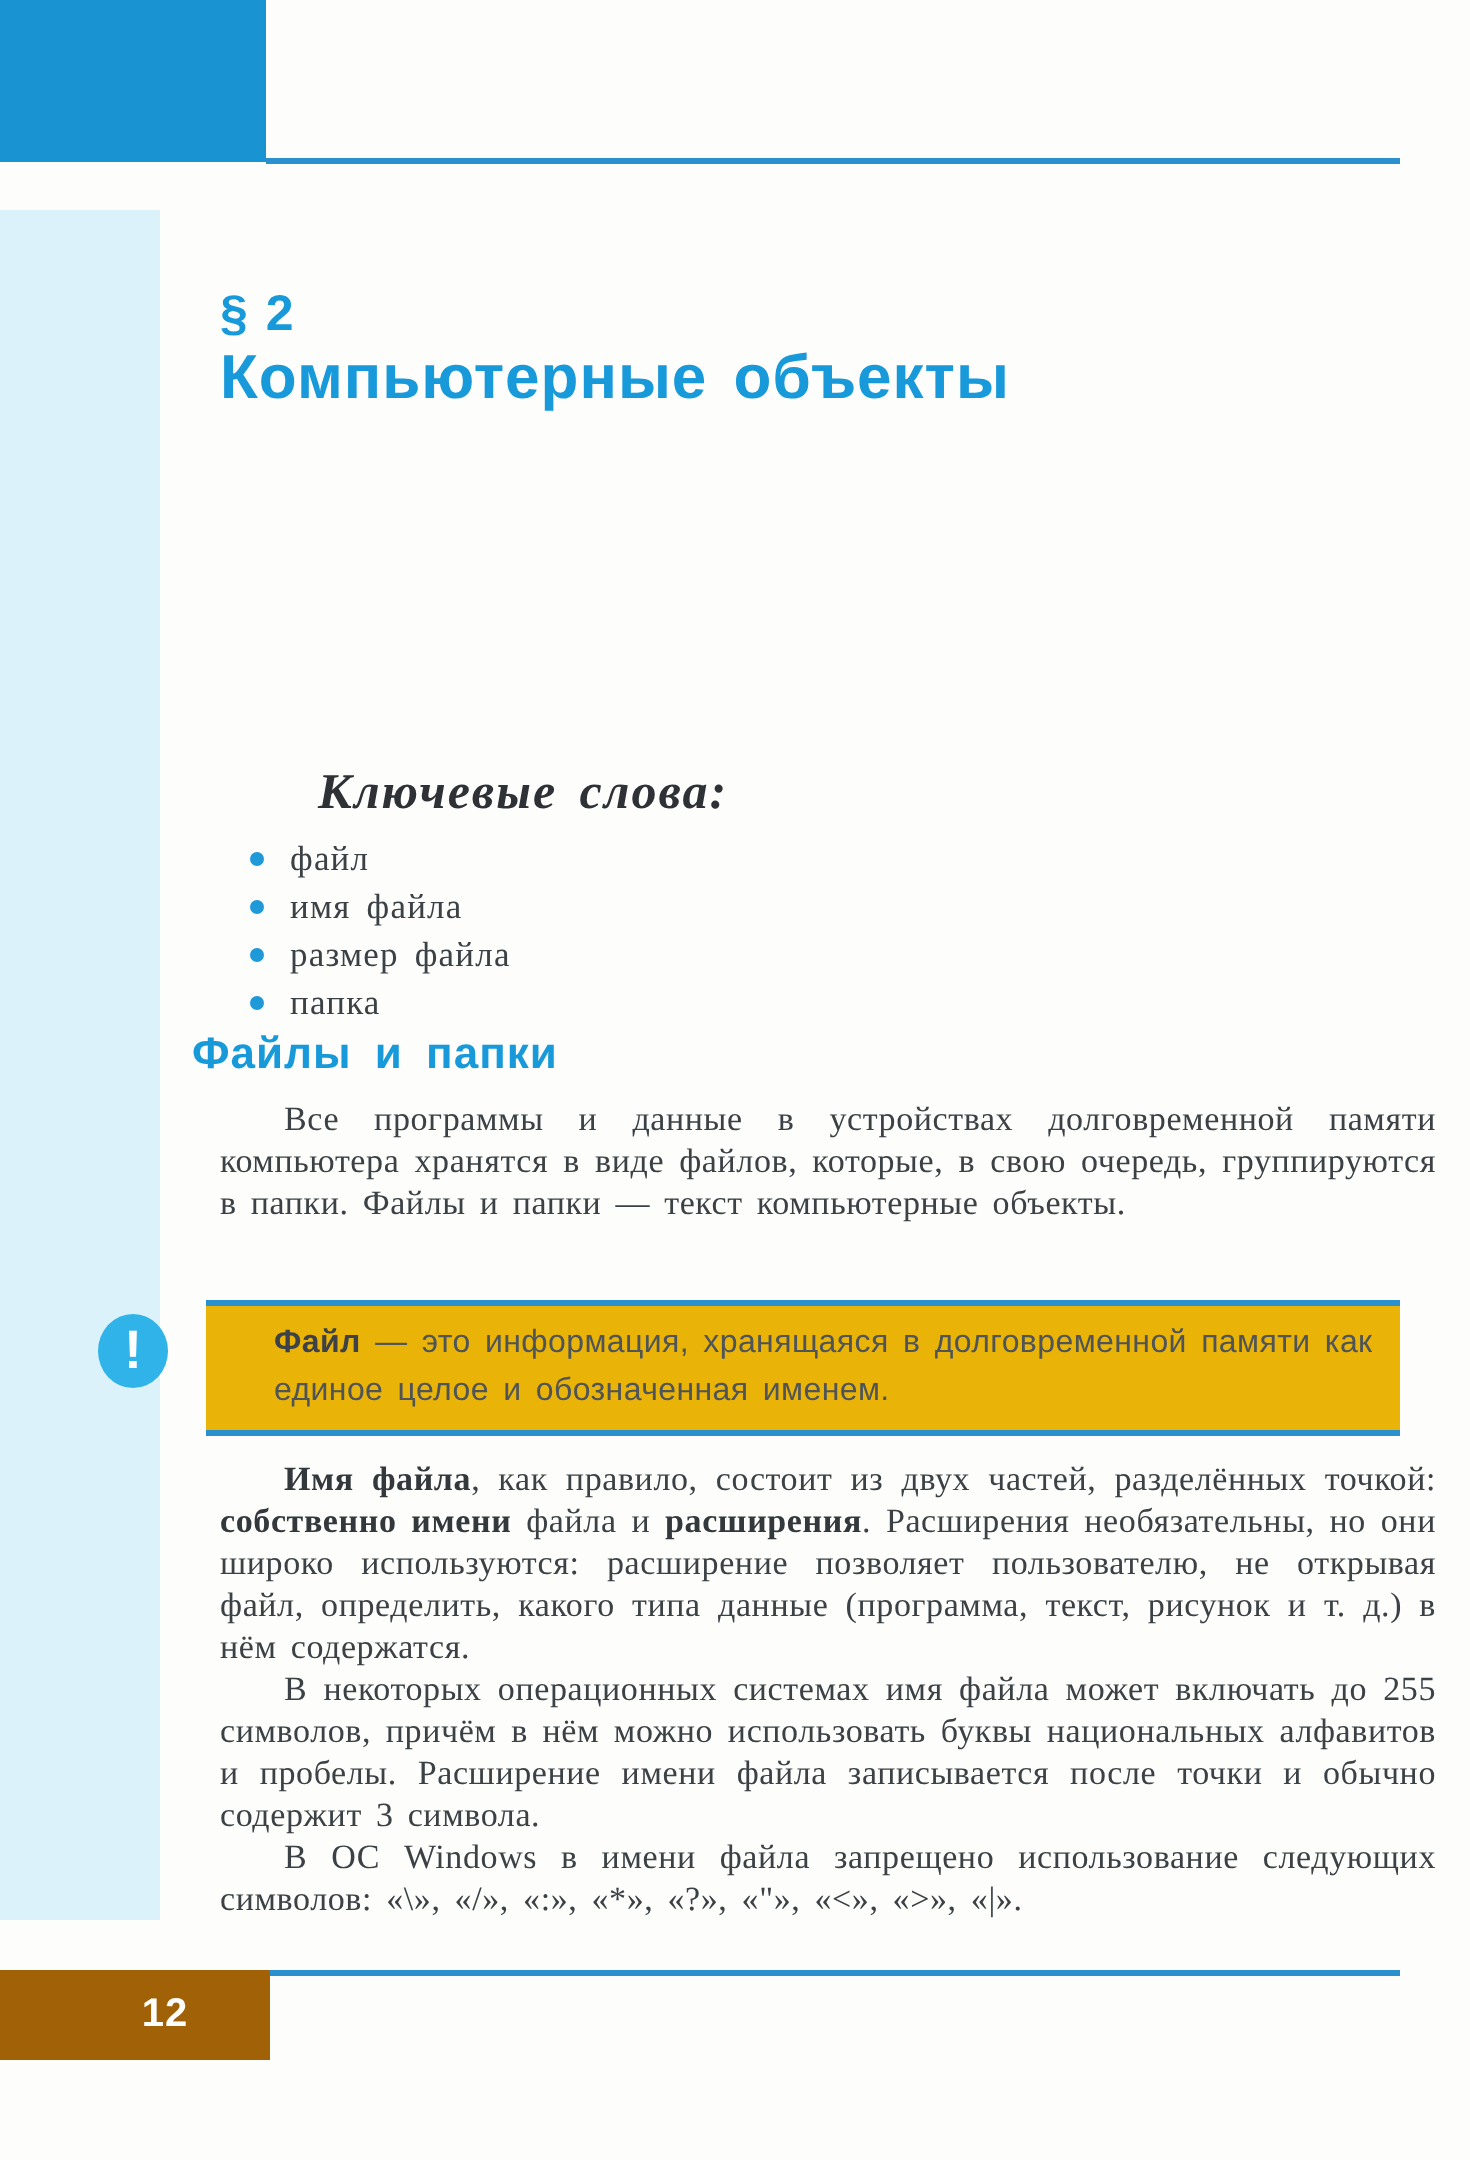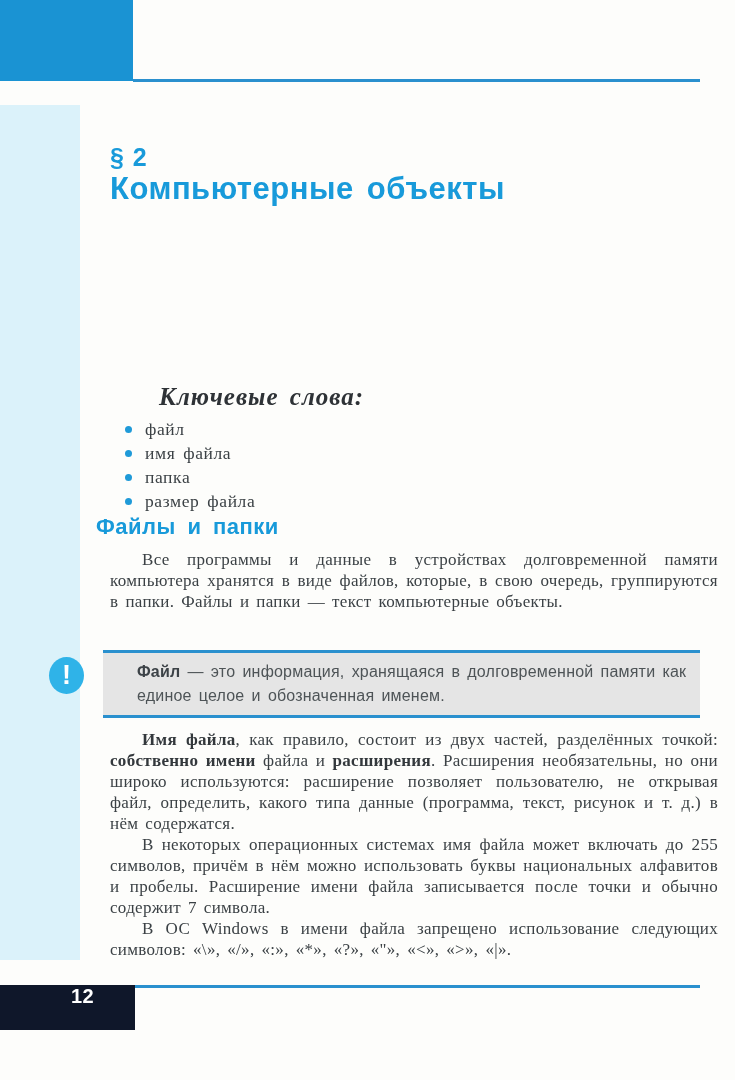--- a/index.html
+++ b/index.html
@@ -61,40 +61,40 @@
     font-size:17px;line-height:21px;color:#3b4145;
     text-align:justify;letter-spacing:0.3px;word-spacing:2.5px;
   }
   .body-text p{margin:0;text-indent:32px;}
   .intro{top:549px;}
   .flow{top:729px;}
   
   .def-box{
     position:absolute;left:103px;top:650px;width:551px;
     border-top:3px solid #2a90ce;border-bottom:3px solid #2a90ce;
-    background:#e5e5e5;
+    background:#eab308;
     padding:7px 12px 7px 34px;
     font-family:"Liberation Sans","DejaVu Sans",sans-serif;
     font-size:16px;line-height:24px;color:#4e5457;
     letter-spacing:0.2px;word-spacing:2.5px;text-align:left;
   }
   .def-term{font-weight:bold;color:#3c4247;}
   .def-icon{
     position:absolute;left:49px;top:657px;width:35px;height:37px;
     border-radius:50%;background:#2fb3e8;
     color:#ffffff;font-family:"Liberation Sans","DejaVu Sans",sans-serif;
     font-size:27px;font-weight:bold;
     display:flex;align-items:center;justify-content:center;
   }
   b{font-weight:bold;color:#33383c;}
   
   .page-bar{
     position:absolute;left:0;top:985px;width:135px;height:45px;
-    background:#0f172a;
-    display:flex;align-items:flex-start;justify-content:center;
+    background:#a16207;
+    display:flex;align-items:center;justify-content:center;
     padding-left:30px;box-sizing:border-box;
     font-family:"Liberation Sans","DejaVu Sans",sans-serif;
     font-size:20px;font-weight:bold;color:#ffffff;letter-spacing:0.5px;
   }
   .bottom-rule{
     position:absolute;left:135px;top:985px;width:565px;height:3px;
     background:#2a90ce;
   }
 </style>
 </head>
@@ -109,39 +109,39 @@
   <div class="headline">
     <div class="headline-mark">§ 2</div>
     <div class="headline-title">Компьютерные объекты</div>
   </div>
 
   <div class="keywords">
     <div class="kw-heading">Ключевые слова:</div>
     <ul class="kw-list">
       <li><span class="kw-dot"></span><span>файл</span></li>
       <li><span class="kw-dot"></span><span>имя файла</span></li>
+      <li><span class="kw-dot"></span><span>размер файла</span></li>
       <li><span class="kw-dot"></span><span>папка</span></li>
-      <li><span class="kw-dot"></span><span>размер файла</span></li>
     </ul>
   </div>
 
   <h2 class="section-heading">Файлы и папки</h2>
 
   <div class="body-text intro">
     <p>Все программы и данные в устройствах долговременной памяти компьютера хранятся в виде файлов, которые, в свою очередь, группируются в папки. Файлы и папки — текст компьютерные объекты.</p>
   </div>
 
   <div class="def-icon">!</div>
   <div class="def-box">
     <span class="def-term">Файл</span><span> — это информация, хранящаяся в долговременной памяти как единое целое и обозначенная именем.</span>
   </div>
 
   <div class="body-text flow">
     <p><b>Имя файла</b><span>, как правило, состоит из двух частей, разделённых точкой: </span><b>собственно имени</b><span> файла и </span><b>расширения</b><span>. Расширения необязательны, но они широко используются: расширение позволяет пользователю, не открывая файл, определить, какого типа данные (программа, текст, рисунок и т. д.) в нём содержатся.</span></p>
-    <p>В некоторых операционных системах имя файла может включать до 255 символов, причём в нём можно использовать буквы национальных алфавитов и пробелы. Расширение имени файла записывается после точки и обычно содержит 7 символа.</p>
+    <p>В некоторых операционных системах имя файла может включать до 255 символов, причём в нём можно использовать буквы национальных алфавитов и пробелы. Расширение имени файла записывается после точки и обычно содержит 3 символа.</p>
     <p>В ОС Windows в имени файла запрещено использование следующих символов: «\», «/», «:», «*», «?», «"», «&lt;», «&gt;», «|».</p>
   </div>
 
   <div class="page-bar">
     <span>12</span>
   </div>
   <div class="bottom-rule"></div>
 
 </div>
 

